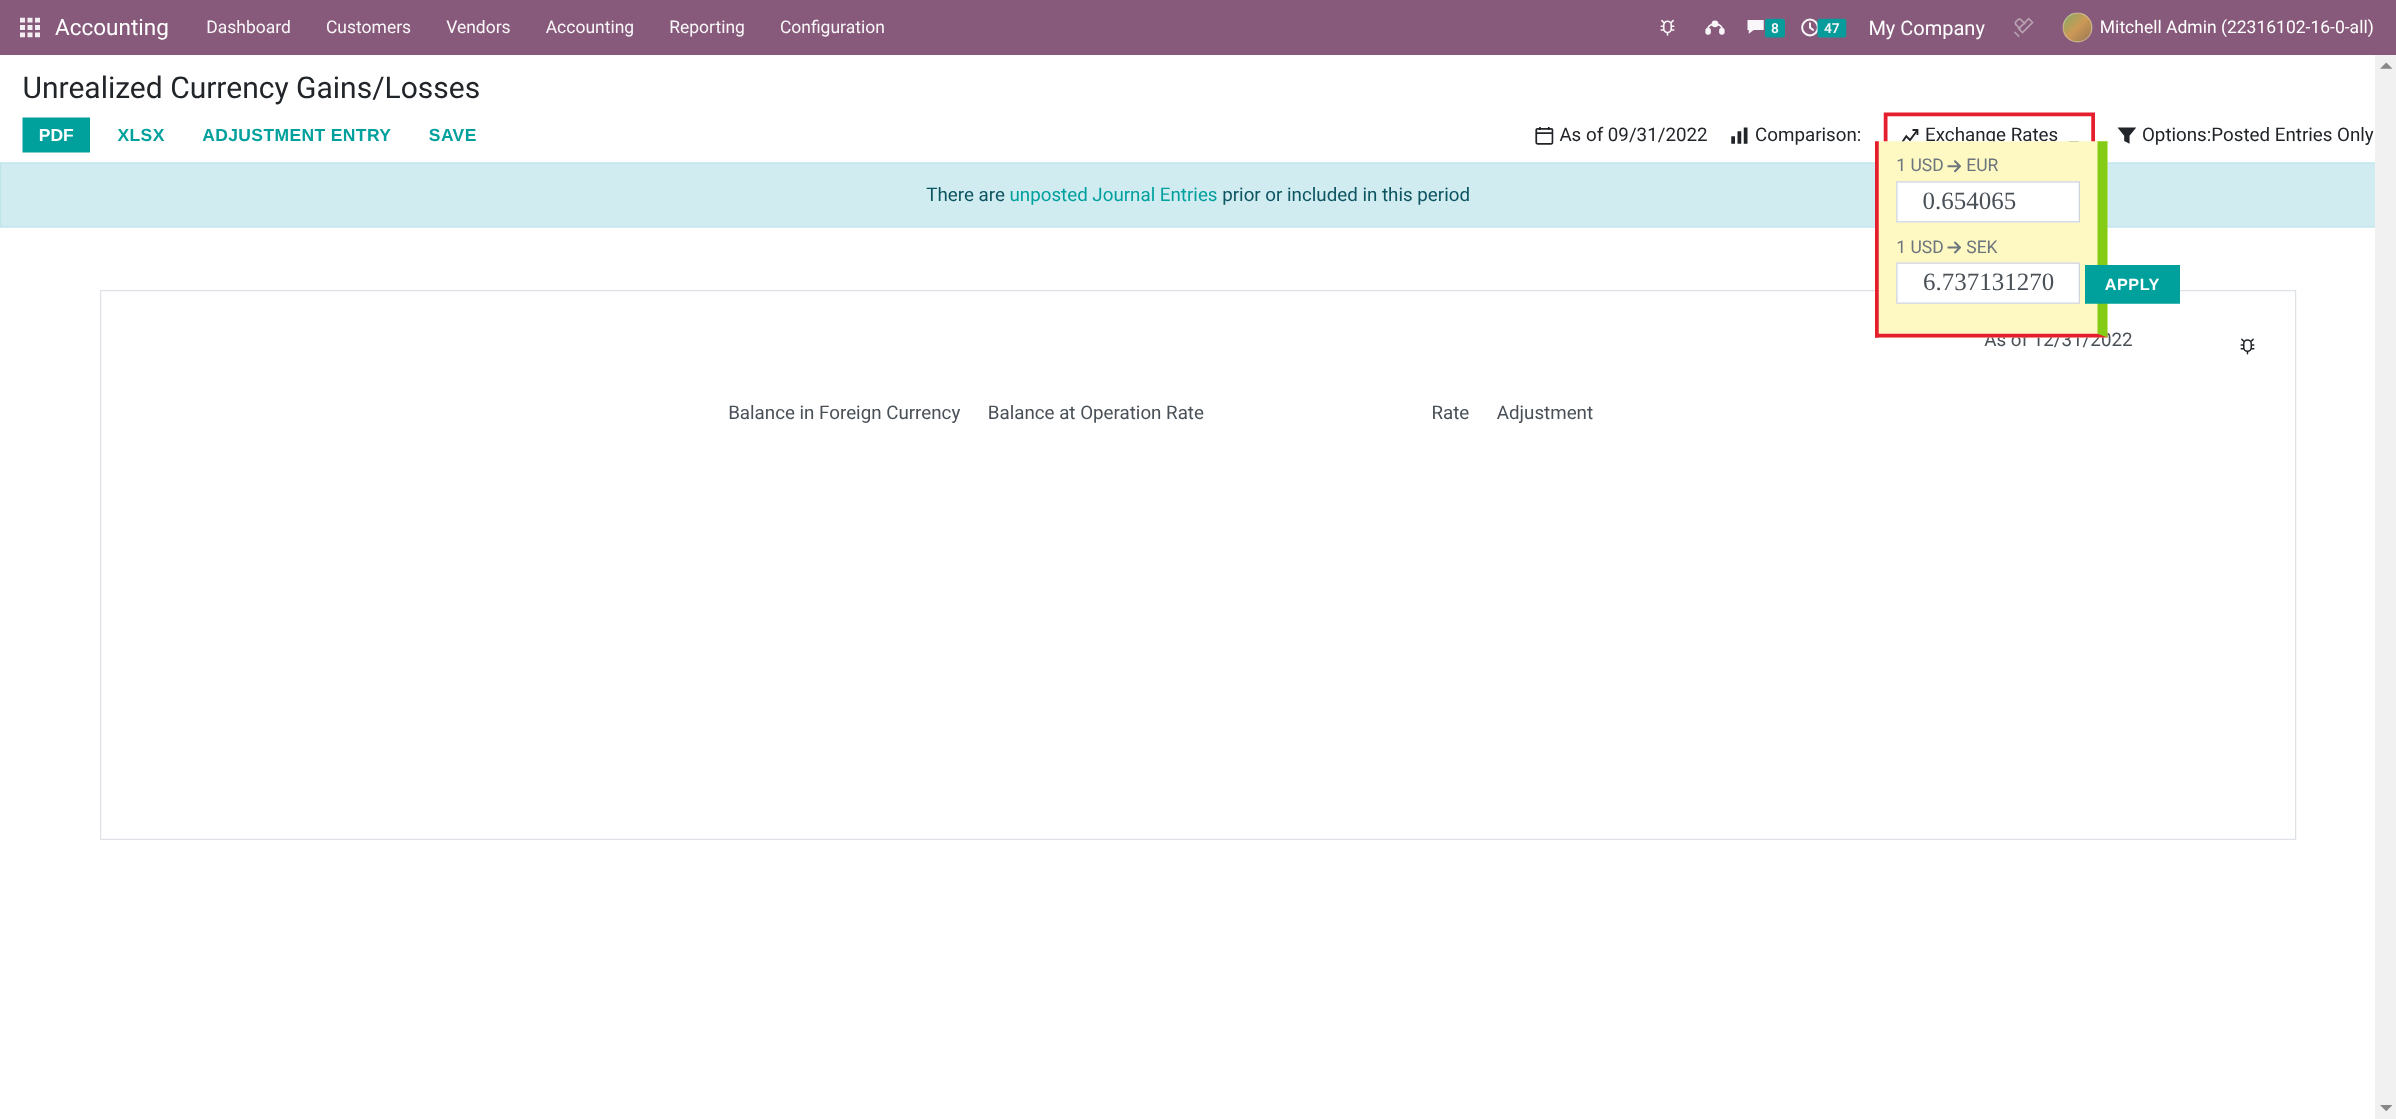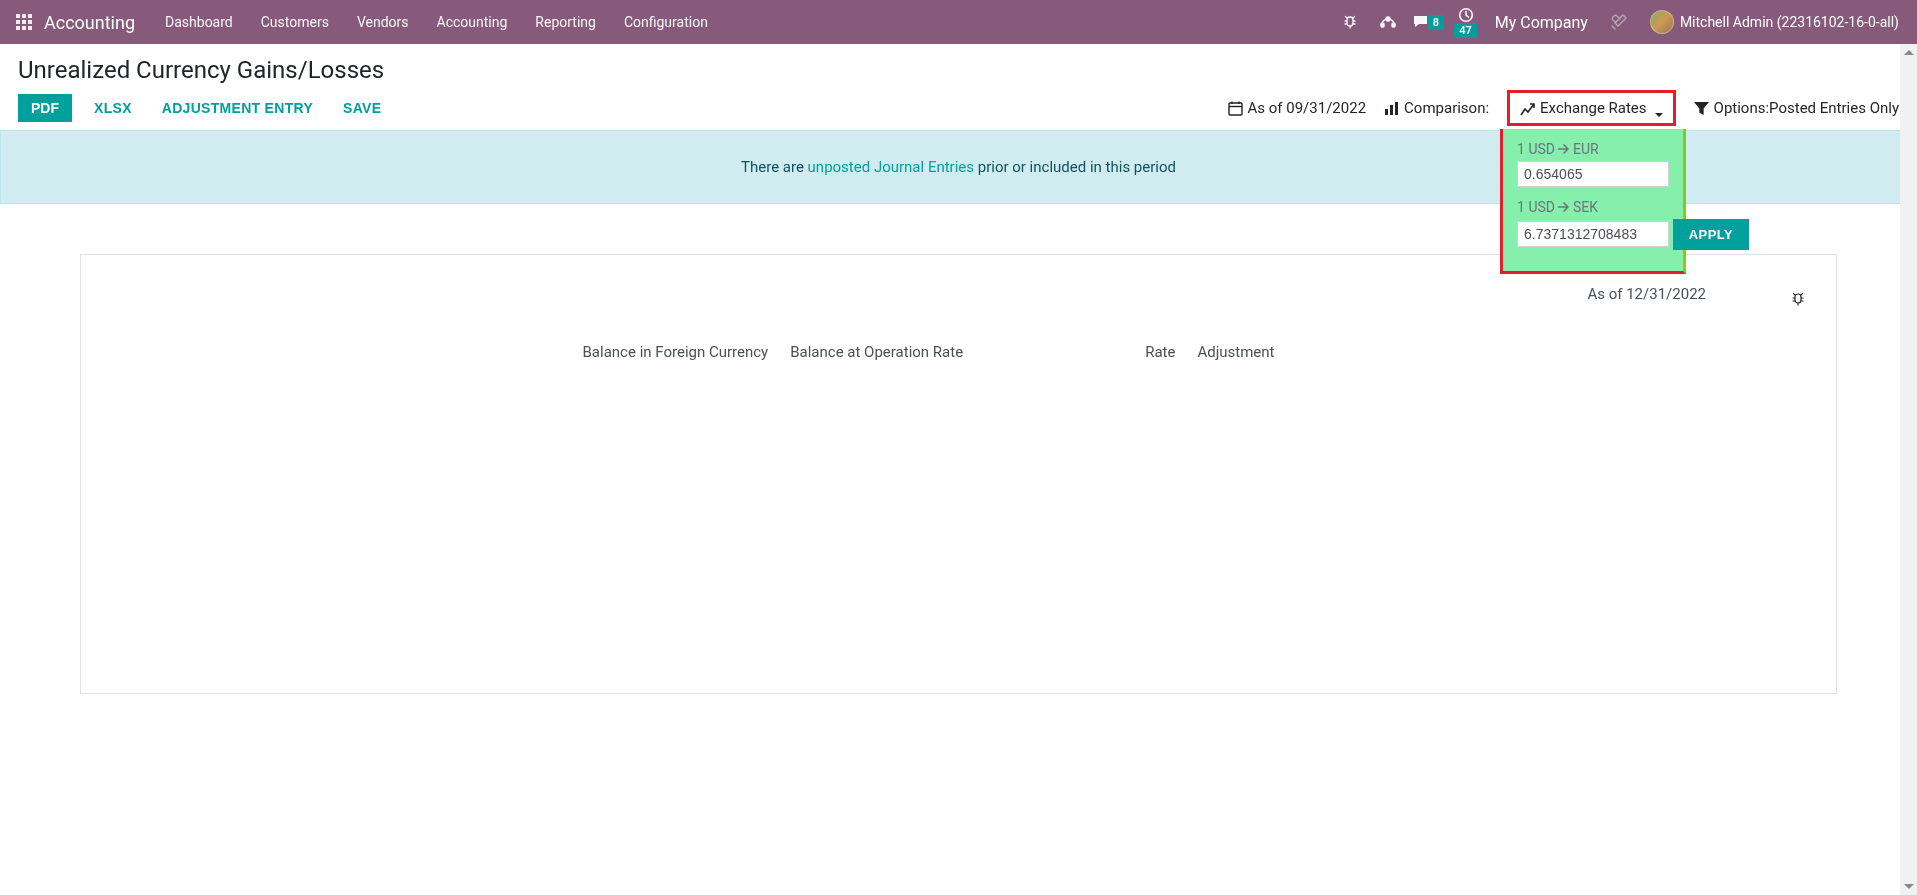--- a/index.html
+++ b/index.html
@@ -26,27 +26,27 @@
   .cp-left { display: flex; gap: 14px; align-items: center; }
   .btn-primary { background: #00A09D; color: #fff; border: none; padding: 6px 13px; font-size: 14px; font-weight: 600; cursor: pointer; }
   .btn-link { background: transparent; border: none; color: #00A09D; font-weight: 600; font-size: 14px; cursor: pointer; padding: 6px 8px; letter-spacing: 0.3px; }
   .cp-right { margin-left: auto; display: flex; gap: 18px; align-items: center; font-size: 15px; color: #212529; position: relative; }
   .cp-filter { display: flex; align-items: center; gap: 5px; cursor: pointer; white-space: nowrap; }
   .cp-filter .icon { width: 15px; height: 15px; }
   .cp-filter.highlighted { border: 3px solid #e41e2d; padding: 6px 10px; margin: -9px 0; position: relative; align-items: flex-end; }
   .caret-down { width: 0; height: 0; border-left: 4px solid transparent; border-right: 4px solid transparent; border-top: 4px solid #212529; margin-left: 3px; }
 
   
-  .dropdown-panel { position: absolute; top: 36px; left: -10px; background: #86efac; border-right: 3px solid #84cc16; border-left: 3px solid #e41e2d; border-bottom: 3px solid #e41e2d; padding: 12px 14px 12px 14px; width: 186px; z-index: 100; }
+  .dropdown-panel { position: absolute; top: 20px; left: -10px; background: #fef9c3; border-right: 8px solid #84cc16; border-left: 3px solid #e41e2d; border-bottom: 3px solid #e41e2d; padding: 12px 14px 12px 14px; width: 186px; z-index: 100; }
   .rate-label { font-size: 14px; color: #6c757d; margin-bottom: 4px; display: flex; align-items: center; gap: 3px; }
-  .rate-input { width: 100%; border: 1px solid #ced4da; padding: 4px 6px; font-size: 14px; margin-bottom: 12px; color: #495057; }
+  .rate-input { width: 100%; border: 1px solid #ced4da; padding: 4px 20px; font-size: 20px; margin-bottom: 12px; color: #495057; font-family: Liberation Serif, serif; }
   .apply-btn { background: #00A09D; color: #fff; border: none; padding: 8px 16px; font-size: 13px; font-weight: 600; cursor: pointer; letter-spacing: 0.4px; }
 
   
-  .info-banner { background: #d1ecf1; color: #0c5460; padding: 27px 16px; text-align: center; font-size: 15px; border: 1px solid #bee5eb; }
+  .info-banner { background: #d1ecf1; color: #0c5460; padding: 16px 16px; text-align: center; font-size: 15px; border: 1px solid #bee5eb; }
   .info-banner a { color: #00A09D; text-decoration: none; font-weight: 400; }
 
   
   .report-outer { padding: 50px 80px 0 80px; }
   .report-sheet { border: 1px solid #dee2e6; background: #fff; min-height: 440px; position: relative; padding: 30px 40px 20px 40px; }
   .report-date { text-align: right; font-size: 15px; color: #495057; margin-bottom: 6px; padding-right: 90px; }
   .report-headers { display: flex; justify-content: center; gap: 22px; font-size: 15px; color: #495057; align-items: baseline; padding-right: 60px; margin-top: 40px; }
   .rh-col { white-space: nowrap; }
   .bug-corner { position: absolute; top: 36px; right: 30px; cursor: pointer; color: #333; }
 
@@ -101,21 +101,21 @@
           <rect x="2" y="9" width="3" height="4" rx="1" fill="#fff"></rect>
           <rect x="13" y="9" width="3" height="4" rx="1" fill="#fff"></rect>
         </svg>
     </div>
     <div class="nav-icon-btn" style="width:auto;padding:0 4px;">
       <svg width="17" height="16" viewBox="0 0 17 16" fill="#fff">
           <path d="M1 2h13v8H6l-4 3V10H1z"></path>
         </svg>
       <span class="badge">8</span>
     </div>
-    <div class="nav-icon-btn" style="width:auto;padding:0 4px;flex-direction:column;">
+    <div class="nav-icon-btn" style="width:auto;padding:0 4px;">
       <svg width="16" height="16" viewBox="0 0 16 16" fill="none" stroke="#fff" stroke-width="1.6">
           <circle cx="8" cy="8" r="6.3"></circle>
           <path d="M8 4.5V8l2.5 2" stroke-linecap="round"></path>
         </svg>
       <span class="badge">47</span>
     </div>
     <div class="nav-text">My Company</div>
     <div class="nav-icon-btn">
       <svg width="18" height="18" viewBox="0 0 18 18" fill="#bba6b4">
           <path d="M13 2l3 3-8 8-3-3zM2 13l3 3M6 10L3 7a2 2 0 010-3l1-1a2 2 0 013 0l3 3" stroke="#bba6b4" stroke-width="1.4" fill="none" stroke-linecap="round"></path>

